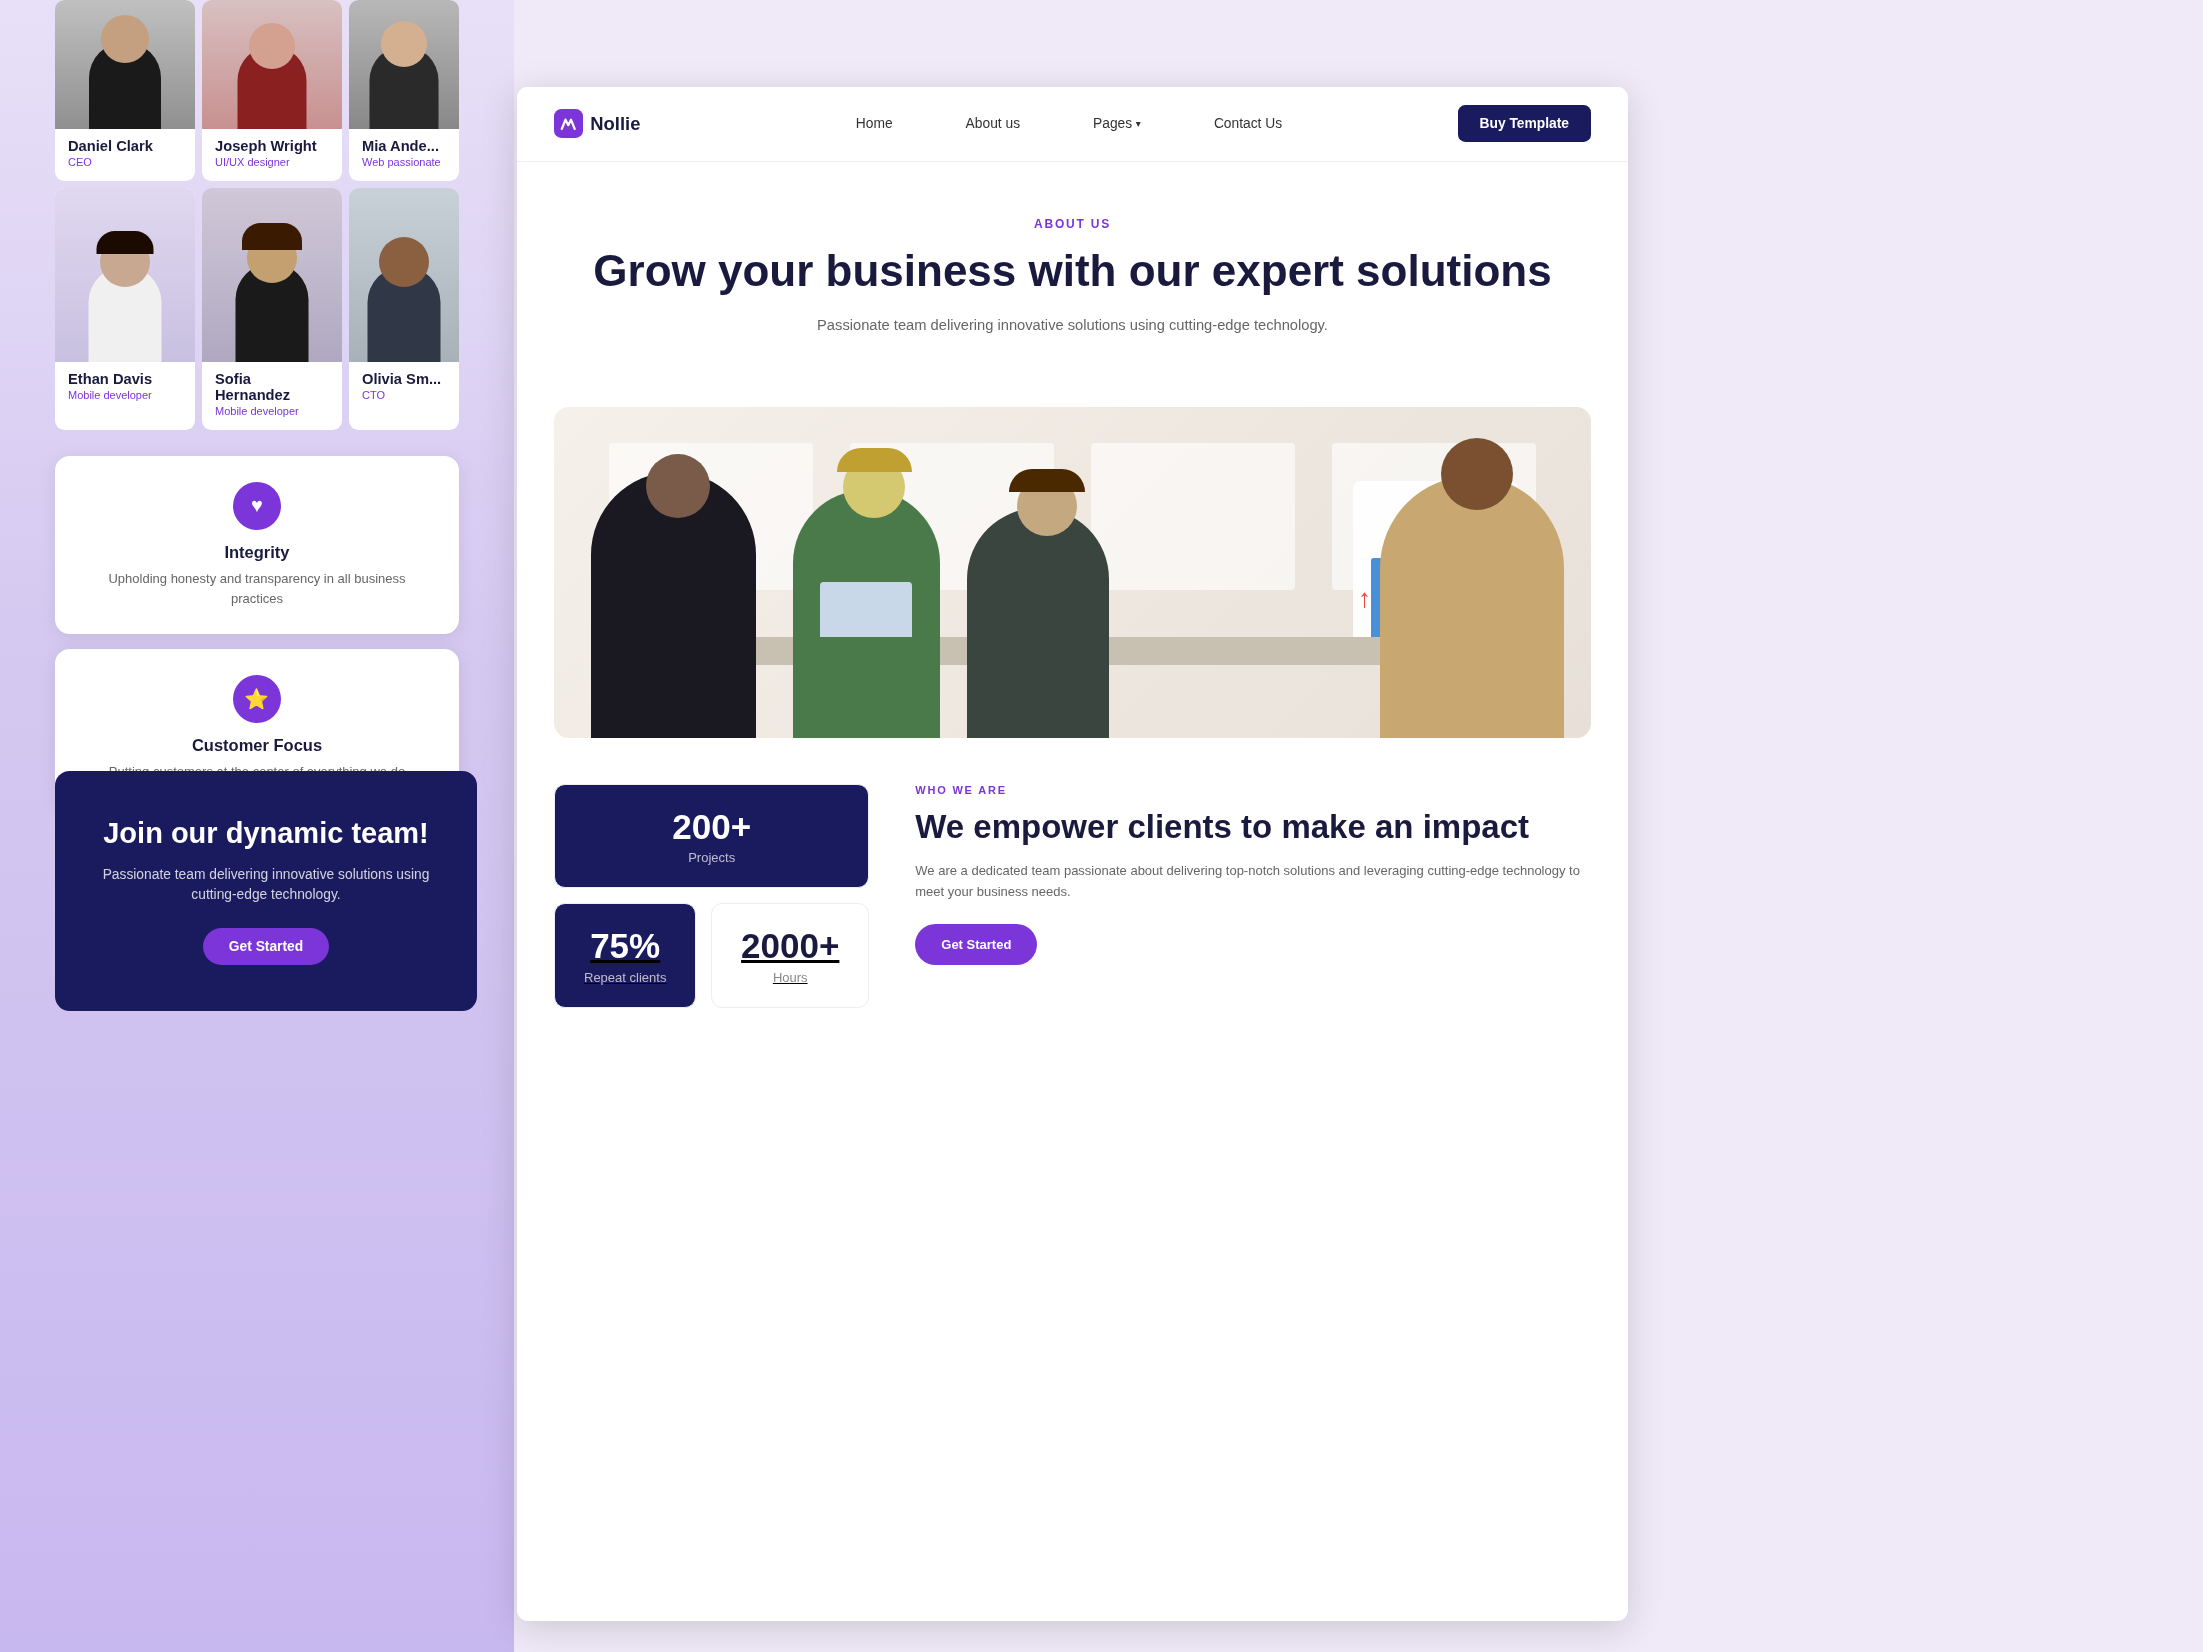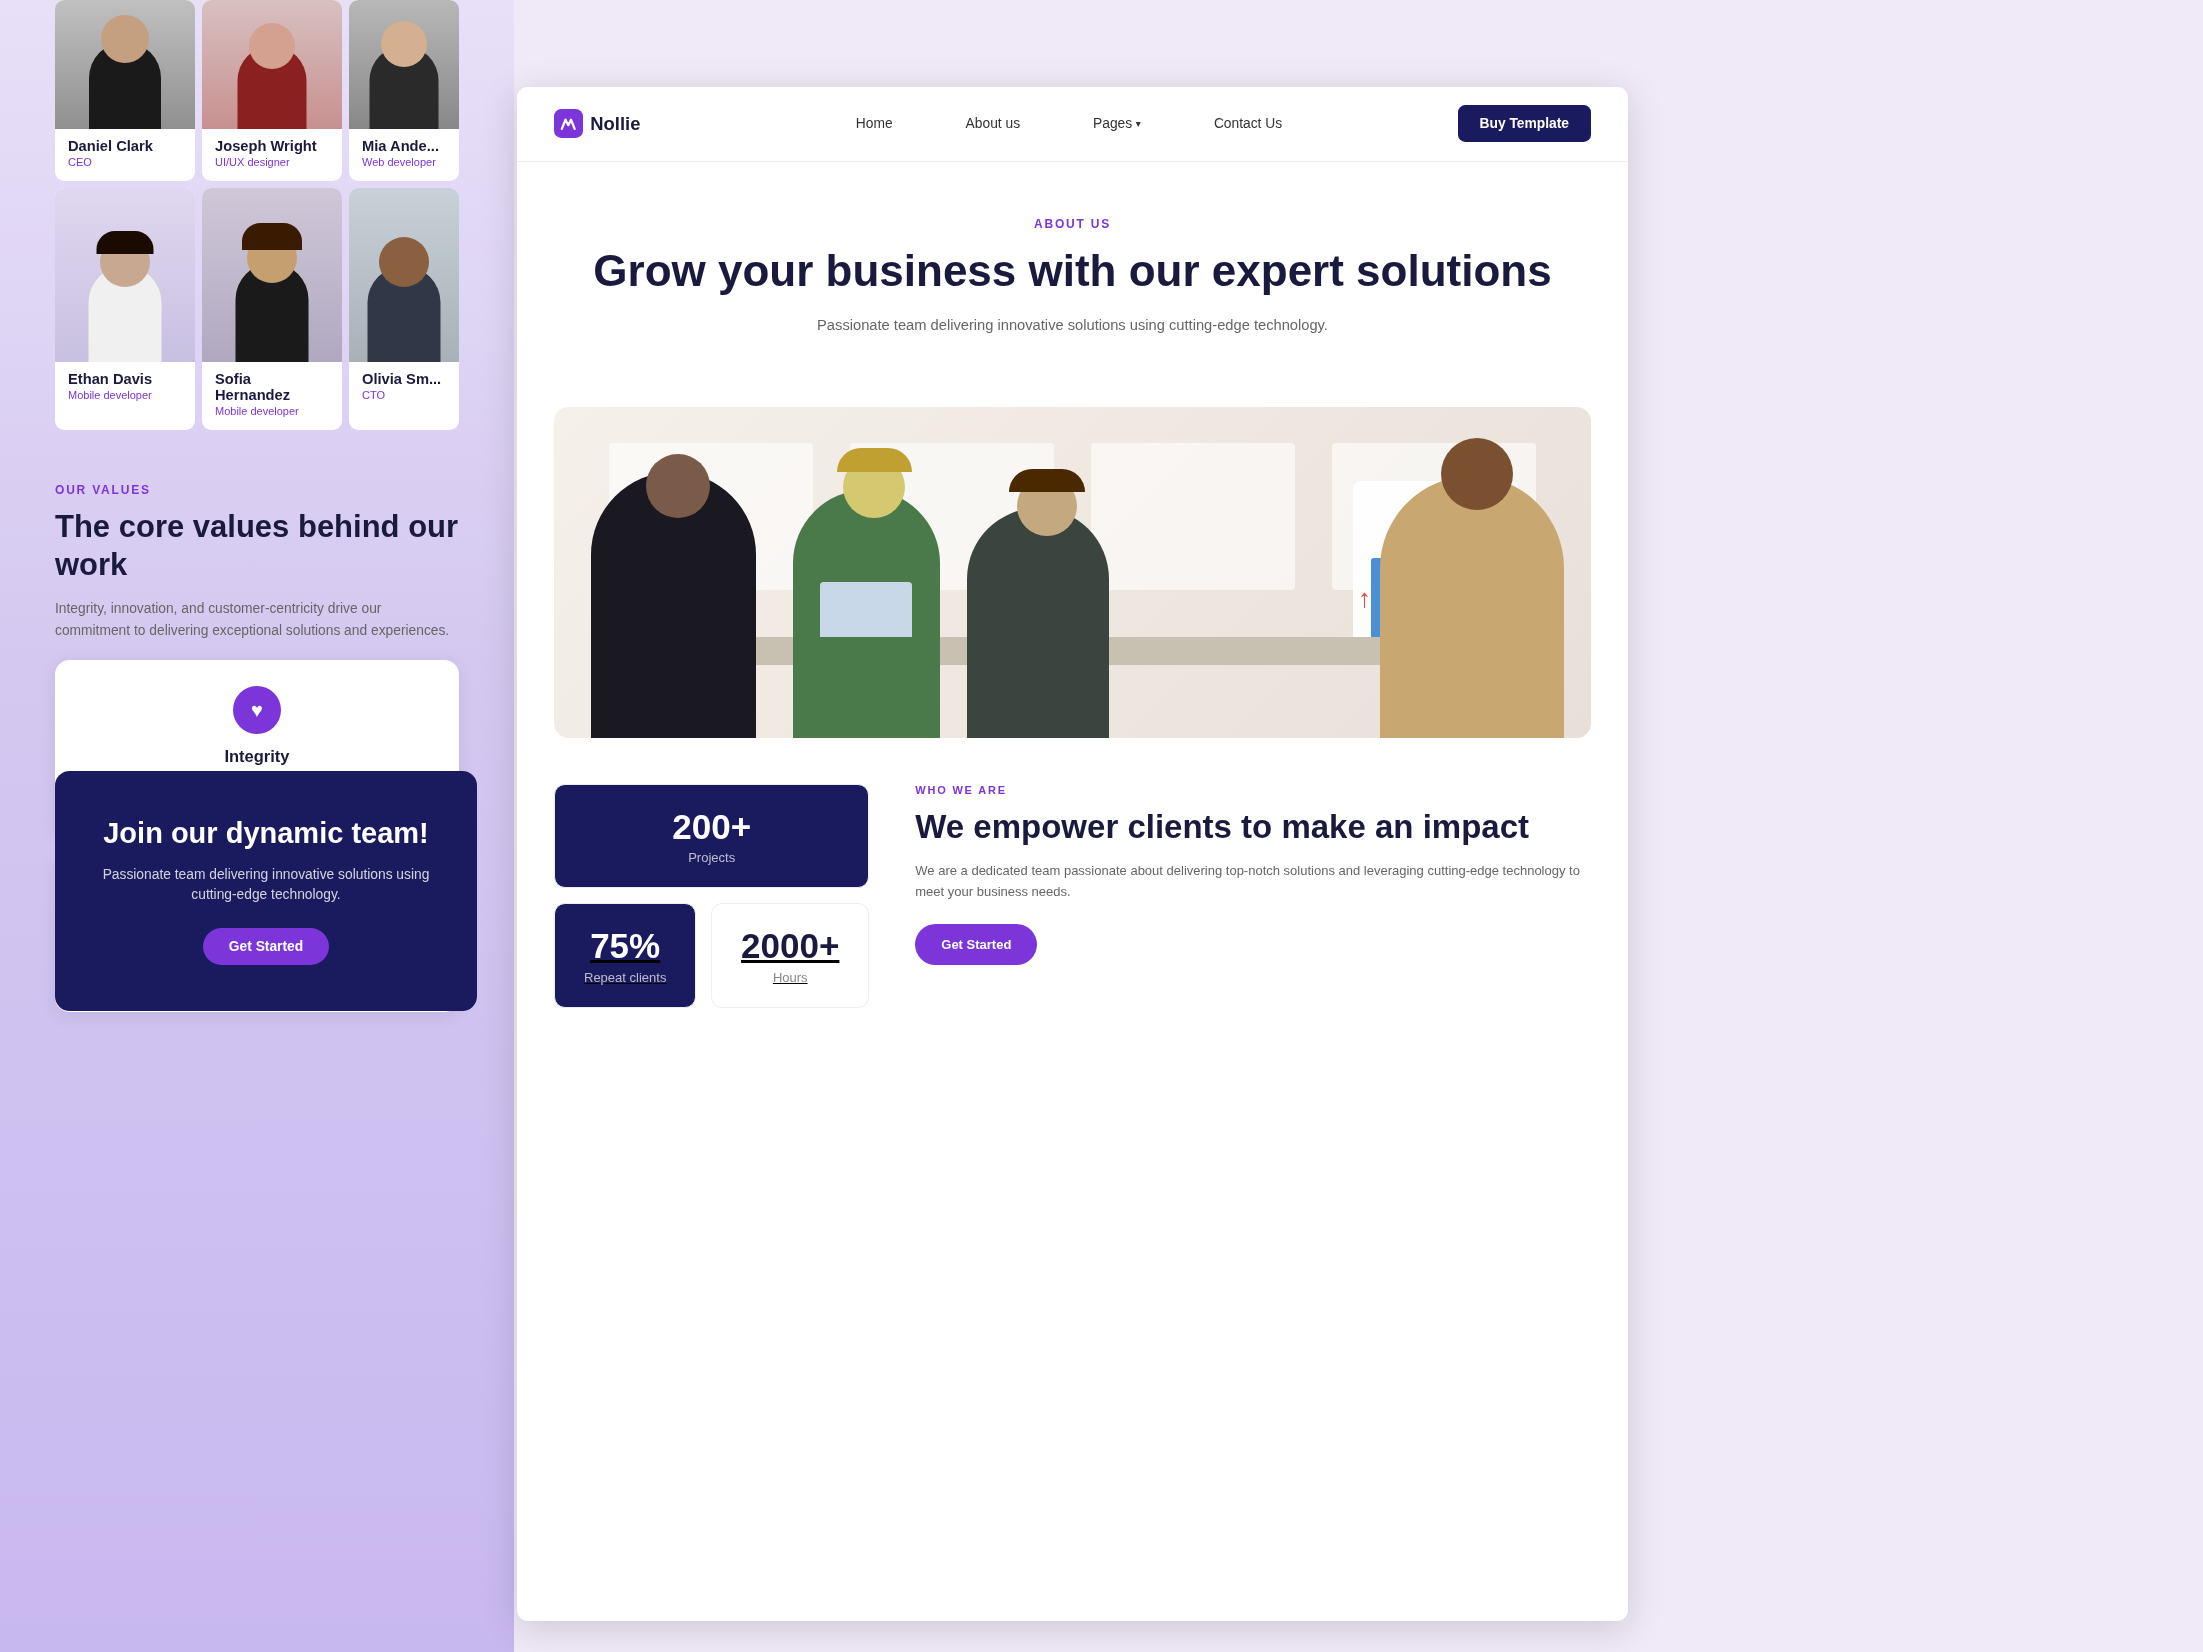--- a/index.html
+++ b/index.html
@@ -424,21 +424,21 @@
       </div>
     </div>
 
     <div class="team-member-card" style="max-width:110px; overflow:hidden;">
       <div class="member-photo" style="background: linear-gradient(to bottom, #b8b8b8 0%, #888888 100%); position:relative; overflow:hidden;">
         <div style="position:absolute; bottom:0; left:50%; transform:translateX(-50%); width:69px; height:83px; background:#2a2a2a; border-radius:35px 35px 0 0;"></div>
         <div style="position:absolute; bottom:62px; left:50%; transform:translateX(-50%); width:46px; height:46px; background:#d4b090; border-radius:50%;"></div>
       </div>
       <div class="member-info">
         <div class="member-name">Mia Ande...</div>
-        <div class="member-role">Web developer</div>
+        <div class="member-role">Web passionate</div>
       </div>
     </div>
   </div>
 
   <div class="bottom-team-row">
 
     <div class="bottom-member-card">
       <div class="bottom-photo" style="background: linear-gradient(to bottom, #e0d8f0 0%, #c8c0e0 100%); position:relative; overflow:hidden;">
         <div style="position:absolute; bottom:0; left:50%; transform:translateX(-50%); width:73px; height:96px; background:#f0f0f0; border-radius:37px 37px 0 0;"></div>
         <div style="position:absolute; bottom:75px; left:50%; transform:translateX(-50%); width:50px; height:50px; background:#c8a890; border-radius:50%;"></div>
@@ -475,25 +475,20 @@
   </div>
 
   <div style="height: 18.4px;"></div>
 
   <div class="join-team-banner">
     <div class="join-title">Join our dynamic team!</div>
     <div class="join-subtitle">Passionate team delivering innovative solutions using cutting-edge technology.</div>
     <button class="get-started-btn">Get Started</button>
   </div>
 
-  <div style="padding: 27.5px 55px 18.4px; position:relative;">
-    <div class="section-label">OUR VALUES</div>
-    <div class="values-title">The core values behind our work</div>
-    <div class="values-desc">Integrity, innovation, and customer-centricity drive our commitment to delivering exceptional solutions and experiences.</div>
-  </div>
 
   <div style="margin: 0 55px 14.7px; background:white; border-radius:14.7px; padding:26px; text-align:center; box-shadow: 0 3.7px 18.4px rgba(0,0,0,0.08);">
     <div style="width:48px; height:48px; background:#7b35d8; border-radius:50%; display:flex; align-items:center; justify-content:center; margin:0 auto 13px; font-size:20px; color:white;">♥</div>
     <div style="font-size:16.5px; font-weight:700; color:#1a1a3e; margin-bottom:7.3px;">Integrity</div>
     <div style="font-size:13px; color:#666; line-height:1.5;">Upholding honesty and transparency in all business practices</div>
   </div>
 
   <div style="margin: 0 55px; background:white; border-radius:14.7px; padding:26px; text-align:center; box-shadow: 0 3.7px 18.4px rgba(0,0,0,0.08);">
     <div style="width:48px; height:48px; background:#7b35d8; border-radius:50%; display:flex; align-items:center; justify-content:center; margin:0 auto 13px; font-size:20px; color:white;">⭐</div>
     <div style="font-size:16.5px; font-weight:700; color:#1a1a3e; margin-bottom:7.3px;">Customer Focus</div>

